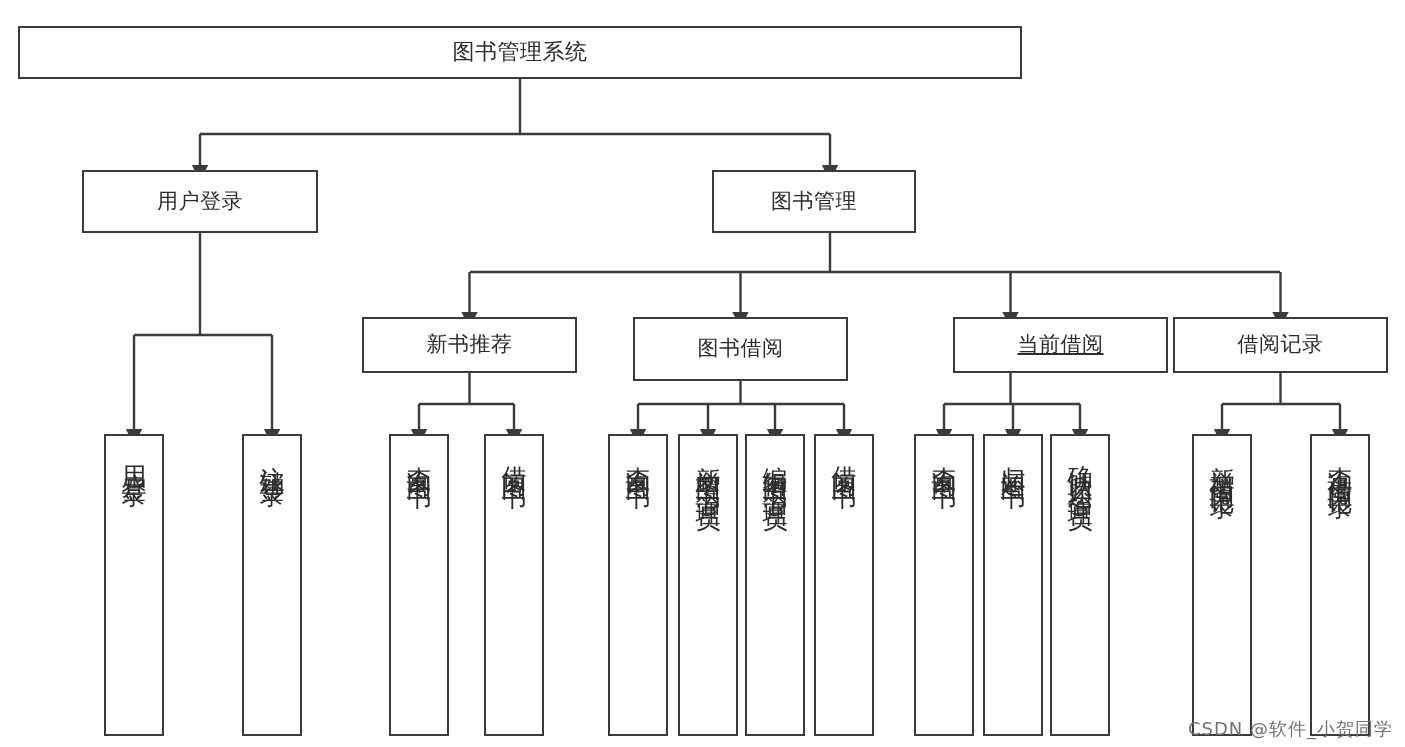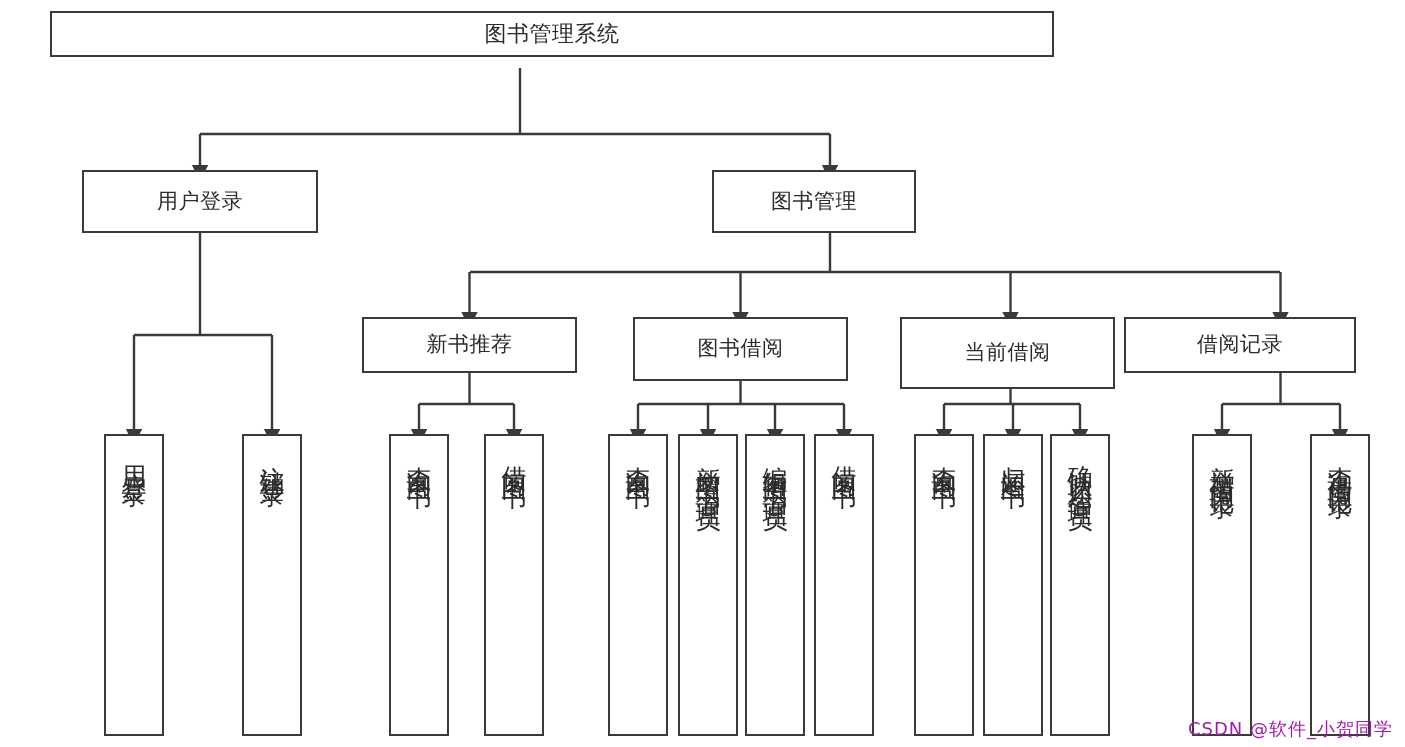--- a/index.html
+++ b/index.html
@@ -59,21 +59,21 @@
     font-size:25px;
     line-height:1.0;
     letter-spacing:6px;
     white-space:nowrap;
   }
   .watermark{
     position:absolute;
     right:12px;
     bottom:6px;
     font-size:18px;
-    color:#a21caf;
+    color:#737373;
     letter-spacing:1px;
     user-select:none;
     white-space:nowrap;
   }
 </style>
 </head>
 <body>
 
 <div id="canvas">
 
@@ -113,41 +113,41 @@
         <path d="M944,404 L944,432" marker-end="url(#arrow)"></path>
         <path d="M1013,404 L1013,432" marker-end="url(#arrow)"></path>
         <path d="M1080,404 L1080,432" marker-end="url(#arrow)"></path>
         <path d="M1280.5,373 L1280.5,404"></path>
         <path d="M1222,404 L1340,404"></path>
         <path d="M1222,404 L1222,432" marker-end="url(#arrow)"></path>
         <path d="M1340,404 L1340,432" marker-end="url(#arrow)"></path>
       </g>
   </svg>
 
-  <div class="node root horiz" id="node-root" style="left: 18px; top: 11px; width: 1004px; height: 46px; margin-left: 32px;">
+  <div class="node root horiz" id="node-root" style="left: 18px; top: 26px; width: 1004px; height: 53px;">
     <span class="label">图书管理系统</span>
   </div>
 
   <div id="node-host">
       <div class="node horiz" id="node-user-login" style="left: 82px; top: 170px; width: 236px; height: 63px;">
         <span class="label">用户登录</span>
       </div>
       <div class="node horiz" id="node-book-manage" style="left: 712px; top: 170px; width: 204px; height: 63px;">
         <span class="label">图书管理</span>
       </div>
       <div class="node horiz" id="node-new-book-recommend" style="left: 362px; top: 317px; width: 215px; height: 56px;">
         <span class="label">新书推荐</span>
       </div>
       <div class="node horiz" id="node-book-borrow" style="left: 633px; top: 317px; width: 215px; height: 64px;">
         <span class="label">图书借阅</span>
       </div>
-      <div class="node horiz" id="node-current-borrow" style="left: 900px; top: 317px; width: 215px; height: 72px;">
+      <div class="node horiz" id="node-current-borrow" style="left: 953px; top: 317px; width: 215px; height: 56px; text-decoration: underline;">
         <span class="label">当前借阅</span>
       </div>
-      <div class="node horiz" id="node-borrow-record" style="left: 1124px; top: 317px; width: 232px; height: 56px;">
+      <div class="node horiz" id="node-borrow-record" style="left: 1173px; top: 317px; width: 215px; height: 56px;">
         <span class="label">借阅记录</span>
       </div>
       <div class="node vert" id="node-leaf-user-login" style="left: 104px; top: 434px; width: 60px; height: 302px;">
         <span class="label">用户登录</span>
       </div>
       <div class="node vert" id="node-leaf-logout-login" style="left: 242px; top: 434px; width: 60px; height: 302px;">
         <span class="label">注销登录</span>
       </div>
       <div class="node vert" id="node-leaf-query-book-1" style="left: 389px; top: 434px; width: 60px; height: 302px;">
         <span class="label">查询图书</span>

